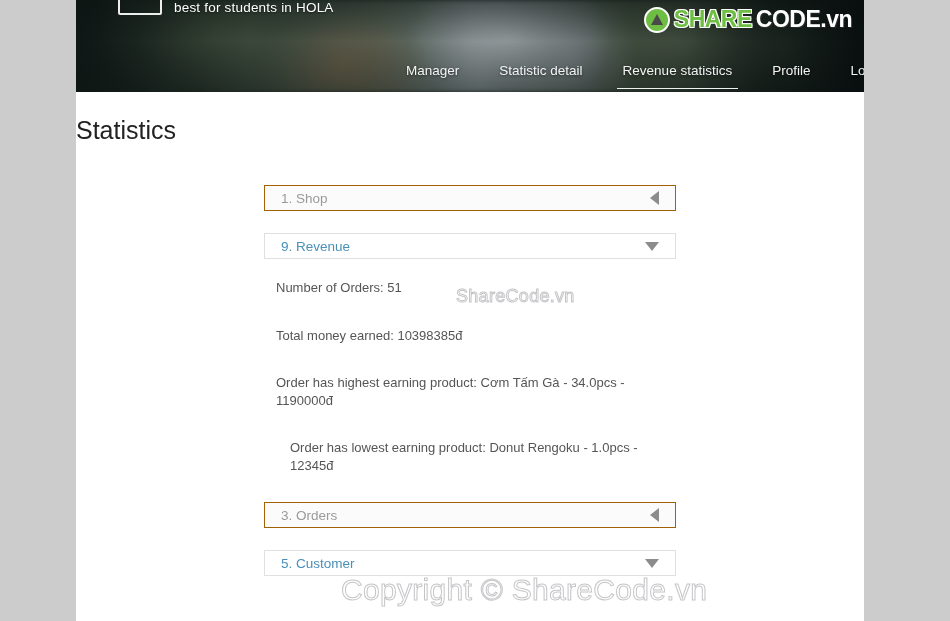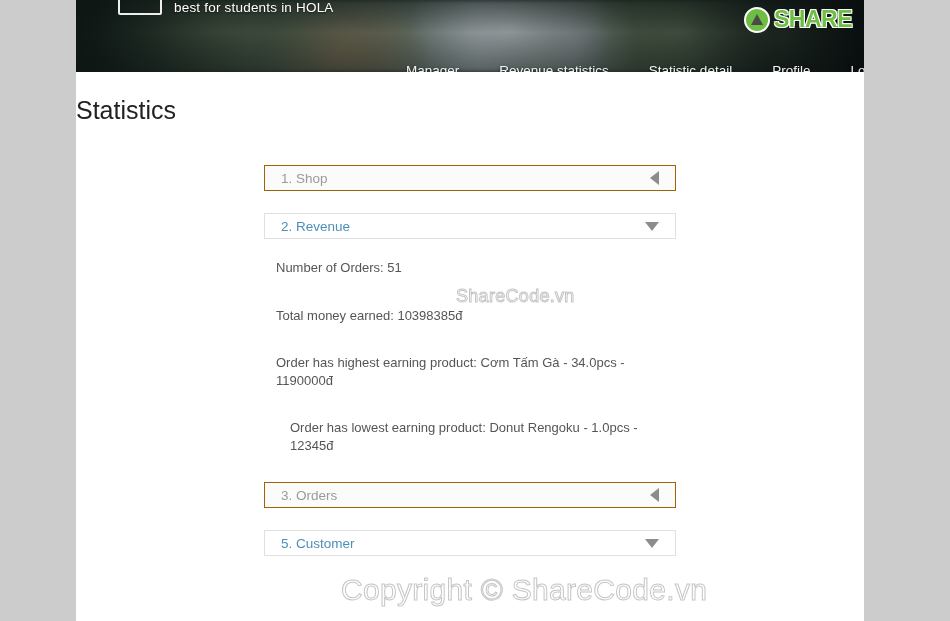--- a/index.html
+++ b/index.html
@@ -13,21 +13,21 @@
     position: absolute;
     left: 76px; top: 0;
     width: 788px; height: 621px;
     background: #ffffff;
     overflow: hidden;
   }
 
   
   .site-header {
     position: relative;
-    width: 788px; height: 72px;
+    width: 788px; height: 92px;
     overflow: hidden;
     background: #2b3a33;
   }
   .hdr-photo {
     position: absolute; inset: 0;
     background:
       radial-gradient(ellipse 180px 120px at 18% 30%, #5f6f55 0%, rgba(95,111,85,0) 70%),
       radial-gradient(ellipse 120px 90px at 34% 75%, #8a7a5e 0%, rgba(138,122,94,0) 72%),
       radial-gradient(ellipse 150px 110px at 55% 40%, #c8cdd2 0%, rgba(200,205,210,0) 68%),
       radial-gradient(ellipse 90px 120px at 63% 62%, #9aa3a8 0%, rgba(154,163,168,0) 70%),
@@ -198,46 +198,47 @@
     <div class="hdr-photo"></div>
     <div class="hdr-shade"></div>
 
     <div class="brand">
       <div class="brand-mark"></div>
       <div class="brand-tag">best for students in HOLA</div>
     </div>
 
     <div class="main-nav">
       <div class="nav-item">Manager</div>
+      <div class="nav-item">Statistic detail</div>
       <div class="nav-item active">Revenue statistics</div>
-      <div class="nav-item">Statistic detail</div>
       <div class="nav-item">Profile</div>
       <div class="nav-item">Log Out</div>
     </div>
 
     <div class="wm-logo">
       <div class="wm-badge"></div>
       <span class="wm-share">SHARE</span>
+        <span class="wm-code">CODE.vn</span>
     </div>
   </div>
 
   <div class="content">
     <h1 class="page-title">Statistics</h1>
 
     <div class="accordion">
 
       <div class="acc-head">
         <span class="acc-label">1. Shop</span>
         <span class="tri left"></span>
       </div>
 
       <div class="gap"></div>
 
       <div class="acc-head open">
-        <span class="acc-label">2. Revenue</span>
+        <span class="acc-label">9. Revenue</span>
         <span class="tri down"></span>
       </div>
       <div class="acc-body">
         <div class="acc-line">Number of Orders: 51</div>
         <div class="acc-line">Total money earned: 10398385đ</div>
         <div class="acc-line">Order has highest earning product: Cơm Tấm Gà - 34.0pcs - 1190000đ</div>
         <div class="acc-line">Order has lowest earning product: Donut Rengoku - 1.0pcs - 12345đ</div>
       </div>
 
       <div class="gap"></div>

